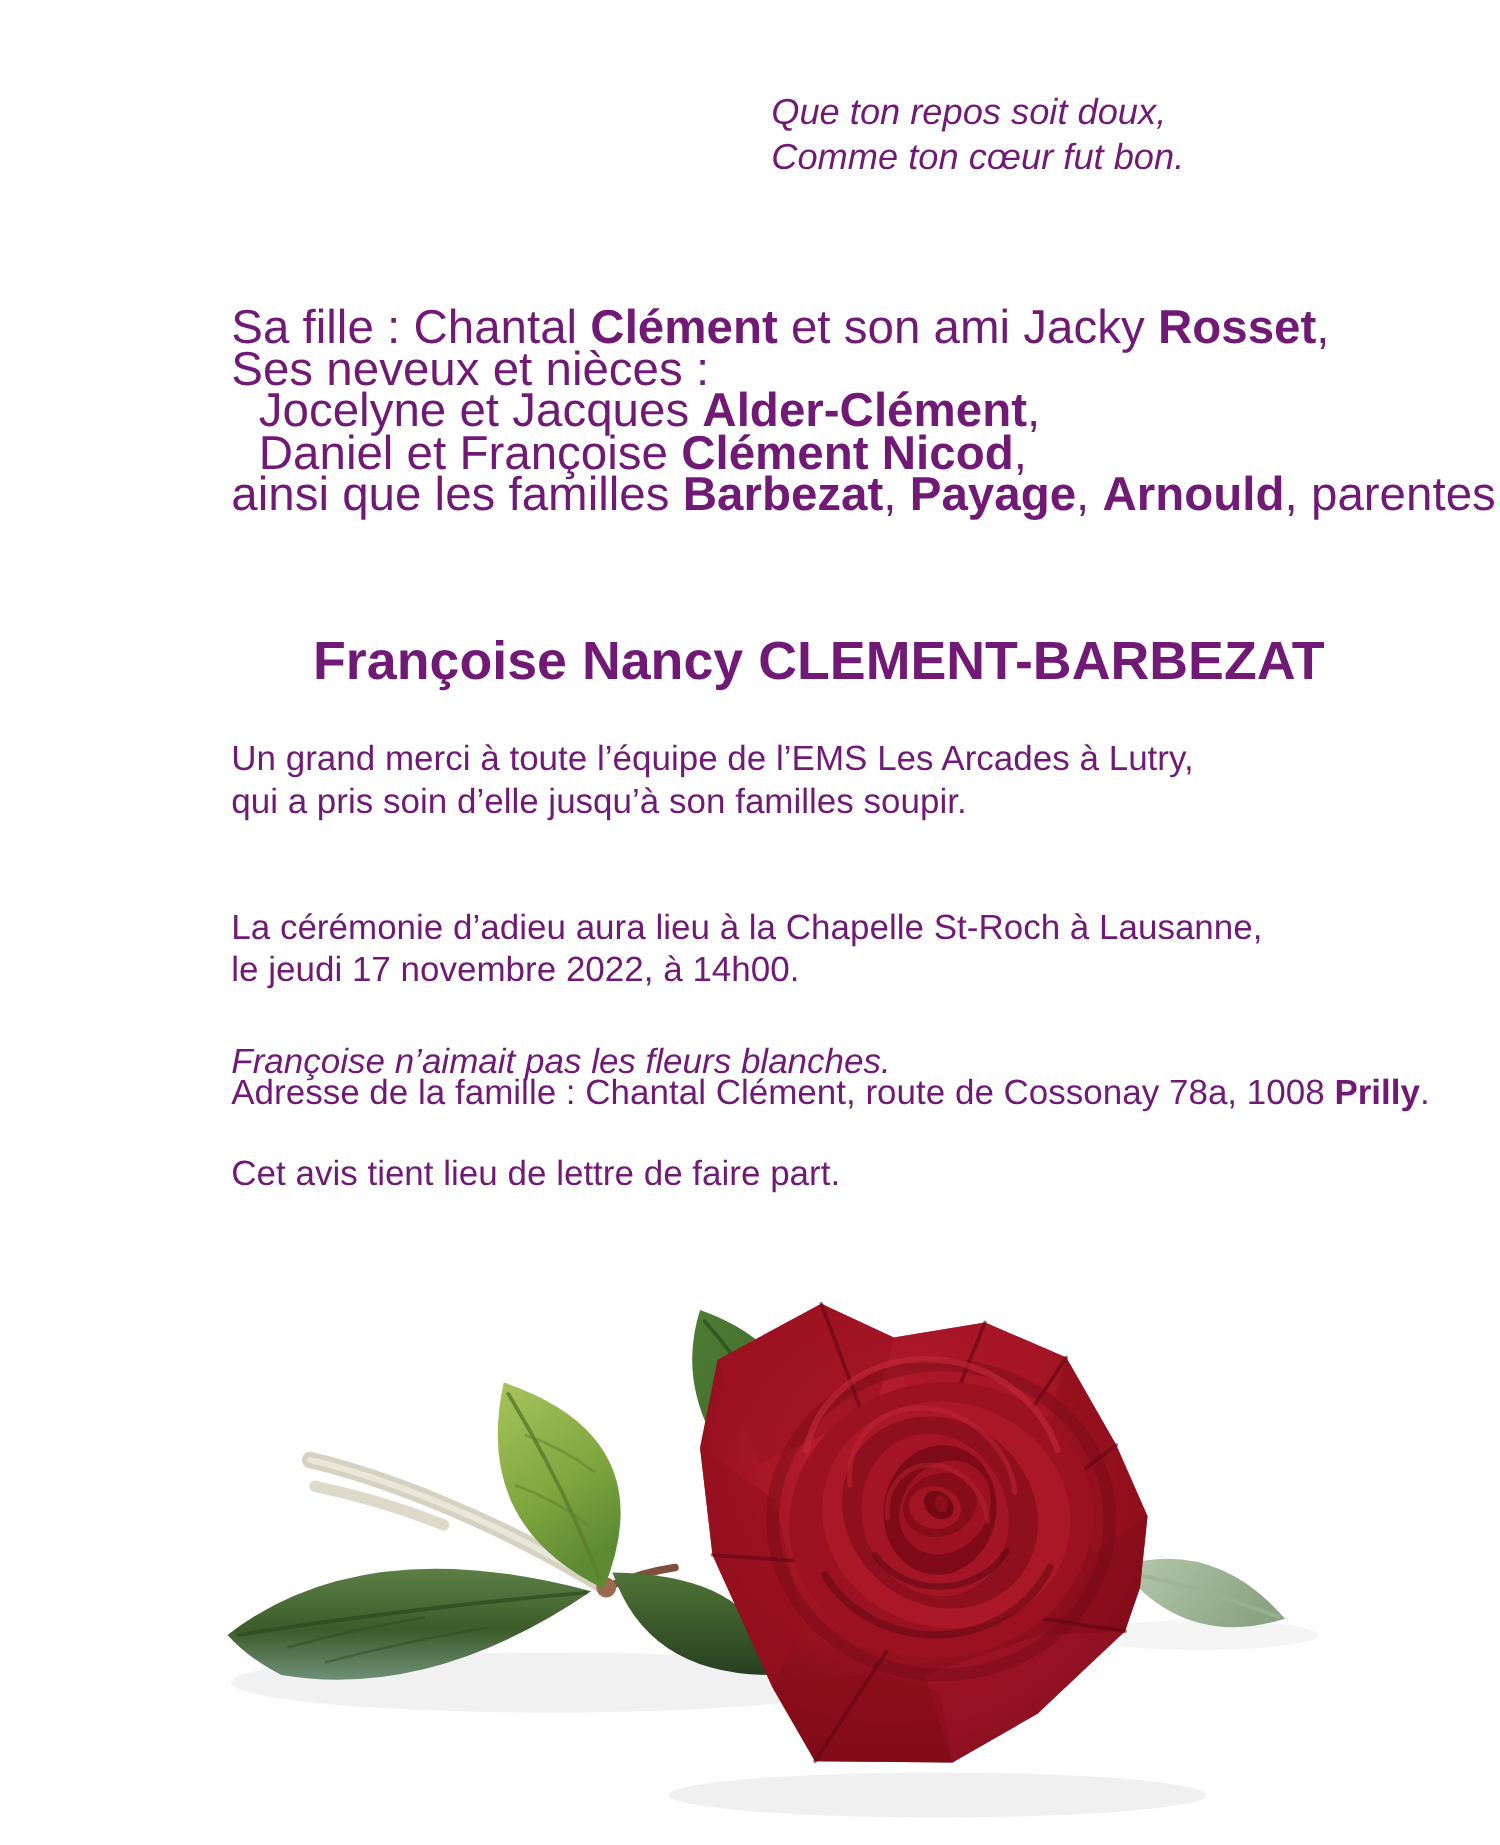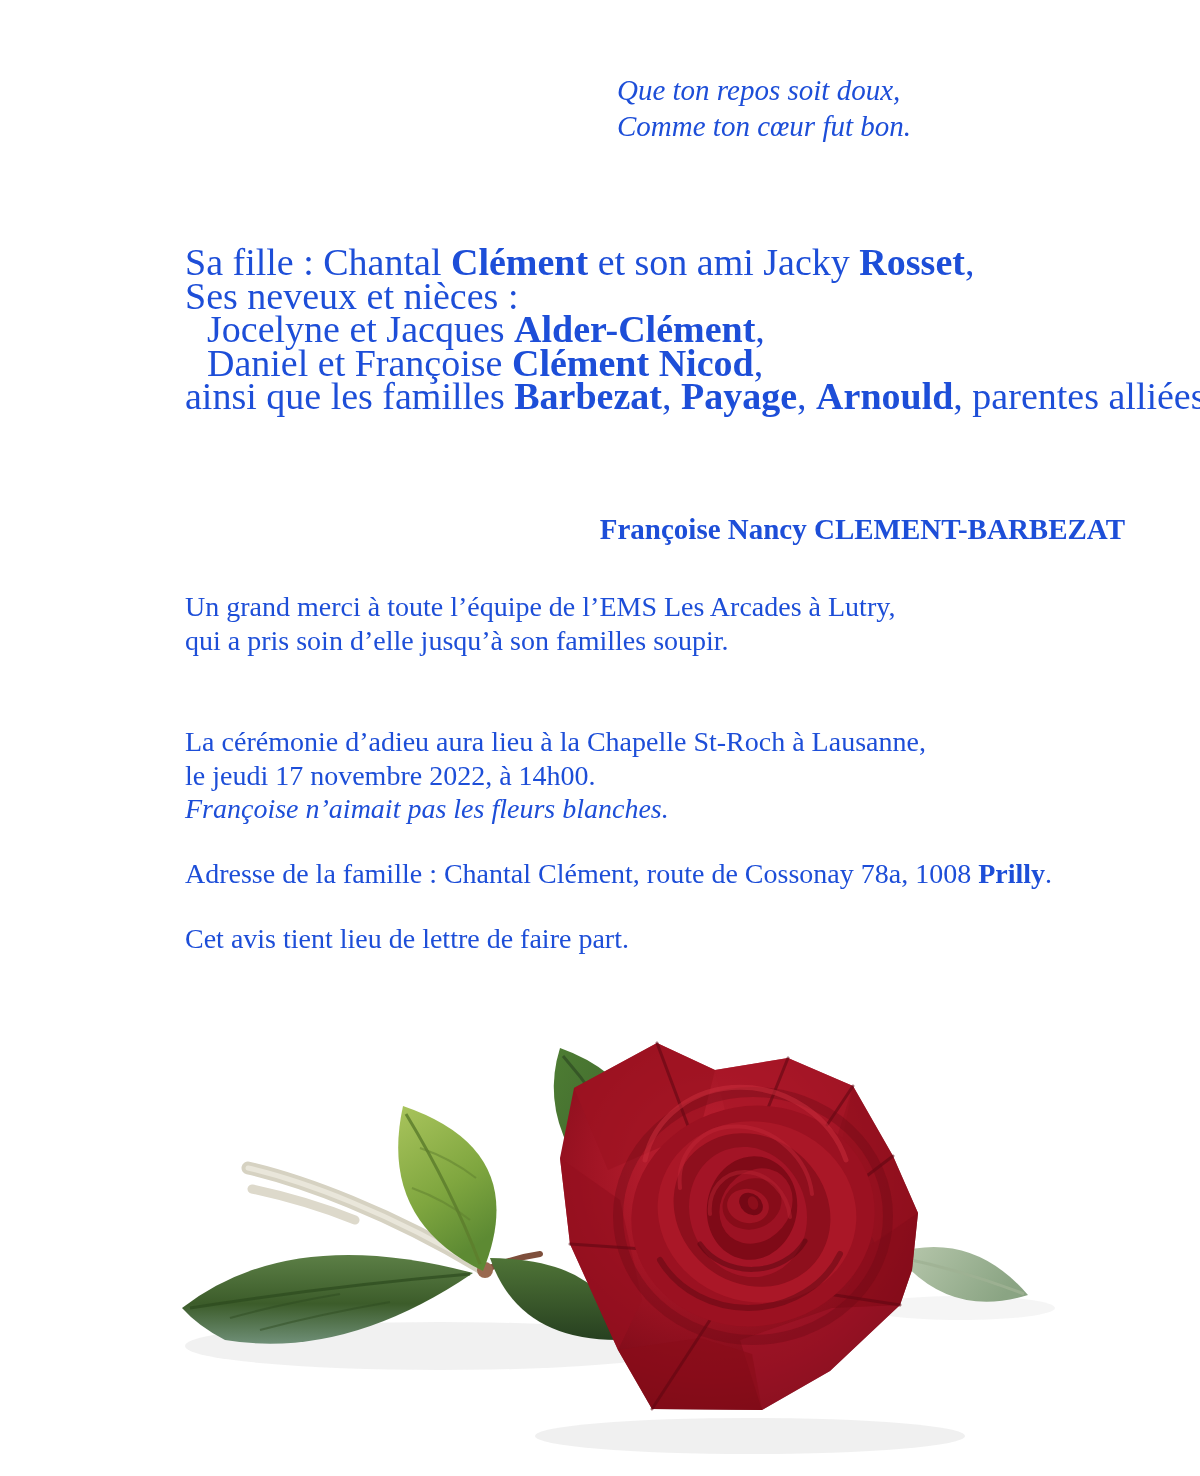--- a/index.html
+++ b/index.html
@@ -6,22 +6,22 @@
     margin: 0;
     padding: 0;
     background: #ffffff;
   }
   .page {
     position: relative;
     width: 1200px;
     height: 1476px;
     background: #ffffff;
     overflow: hidden;
-    font-family: Liberation Serif, serif;
-    color: #1d4ed8;
+    font-family: Liberation Sans, sans-serif;
+    color: #701a75;
   }
   .abs { position: absolute; }
 
   .epitaph {
     left: 617px;
     top: 73px;
     font-size: 29px;
     line-height: 35.5px;
     font-style: italic;
     white-space: nowrap;
@@ -33,22 +33,22 @@
     font-size: 38px;
     line-height: 33.5px;
     white-space: nowrap;
   }
   .announcement .line.indent { padding-left: 22px; }
 
   .deceased-name {
     left: 185px;
     top: 505px;
     width: 940px;
-    text-align: right;
-    font-size: 29px;
+    text-align: center;
+    font-size: 43px;
     line-height: 49px;
     font-weight: bold;
     white-space: nowrap;
   }
 
   .death-details {
     left: 185px;
     top: 590px;
     font-size: 28px;
     line-height: 33.5px;
@@ -74,21 +74,21 @@
   .closing {
     left: 185px;
     top: 922px;
     width: 940px;
     font-size: 28px;
     line-height: 33.5px;
     white-space: nowrap;
   }
 
   .b { font-weight: bold; }
-  .i { font-style: italic; }
+  .i { font-style: italic; margin-top: 40px; }
 
   .rose-wrap {
     left: 140px;
     top: 1008px;
     width: 970px;
     height: 460px;
   }
   .rose-wrap svg { display: block; width: 970px; height: 460px; }
 </style>
 </head>

